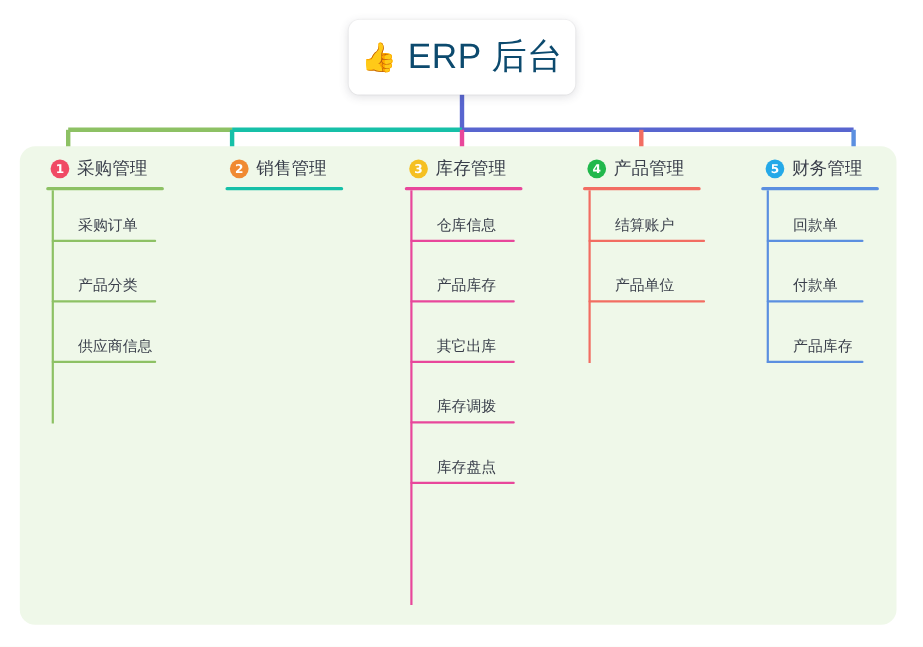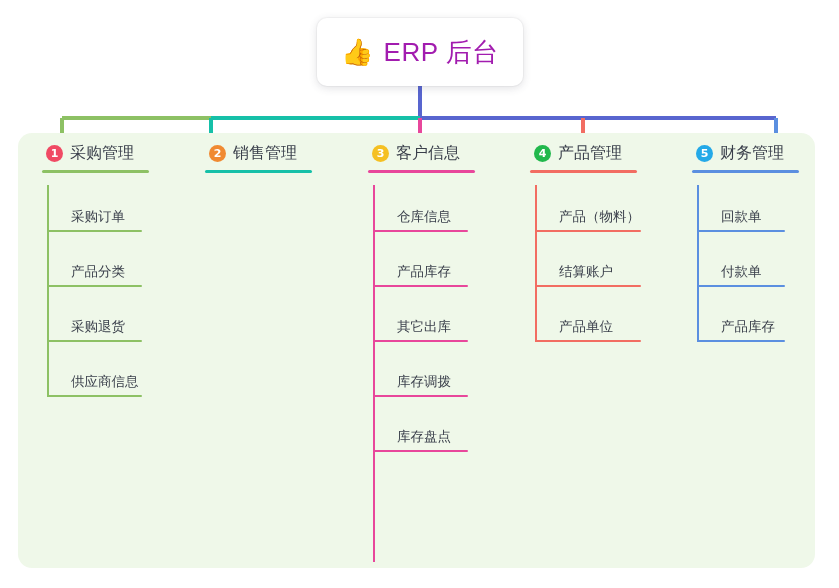--- a/index.html
+++ b/index.html
@@ -19,21 +19,21 @@
     box-shadow:0 2px 9px rgba(60,64,80,0.16),0 0 0 1px rgba(0,0,0,0.03);
     display:flex;align-items:center;justify-content:center;
     box-sizing:border-box;
   }
   .title-inner{display:flex;align-items:center;gap:10px;}
   .thumb-icon{
     font-size:26px;line-height:1;display:inline-block;
     filter:saturate(1.1);
   }
   .title-text{
-    font-size:26px;color:#a21caf;letter-spacing:.5px;white-space:nowrap;
+    font-size:32px;color:#0c4a6e;letter-spacing:.5px;white-space:nowrap;
   }
 
   
   #connectors{position:absolute;left:0;top:0;width:839px;height:588px;pointer-events:none;}
 
   
   .panel{
     position:absolute;left:18px;top:133px;width:797px;height:435px;
     background:#eff8e9;border-radius:14px;
   }
@@ -46,21 +46,21 @@
   }
   .badge{
     width:17px;height:17px;border-radius:50%;
     color:#ffffff;font-size:11px;line-height:17px;text-align:center;
     font-family:"DejaVu Sans",sans-serif;
     flex:none;font-weight:bold;
   }
   .col-title{font-size:16px;color:#3a3f4b;white-space:nowrap;}
   .head-rule{height:3px;border-radius:2px;margin-top:4px;width:107px;}
 
-  .leaves{position:relative;margin-top:12px;}
+  .leaves{position:relative;margin-top:0;}
   .spine{
     position:absolute;left:5px;top:0;width:2px;
   }
   .leaf{
     position:relative;height:55px;box-sizing:border-box;
   }
   .leaf-label{
     position:absolute;left:29px;bottom:14px;
     font-size:13.5px;color:#3a3f4b;white-space:nowrap;
   }
@@ -107,40 +107,36 @@
           <div class="spine" style="background: rgb(141, 193, 100); height: 212px;"></div>
           <div class="leaf">
             <span class="leaf-label">采购订单</span>
             <div class="leaf-rule" style="background: rgb(141, 193, 100); width: 95px;"></div>
           </div>
           <div class="leaf">
             <span class="leaf-label">产品分类</span>
             <div class="leaf-rule" style="background: rgb(141, 193, 100); width: 95px;"></div>
           </div>
           <div class="leaf">
-            <span class="leaf-label">采购退货</span>
-            <div class="leaf-rule" style="background: rgb(141, 193, 100); width: 95px;"></div>
-          </div>
-          <div class="leaf">
             <span class="leaf-label">供应商信息</span>
             <div class="leaf-rule" style="background: rgb(141, 193, 100); width: 95px;"></div>
           </div>
         </div>
       </div>
       <div class="column" style="left: 205px; top: 140px;">
         <div class="col-head">
           <span class="badge" style="background: rgb(240, 138, 50);">2</span>
           <span class="col-title">销售管理</span>
         </div>
         <div class="head-rule" style="background: rgb(22, 192, 168);"></div>
       </div>
       <div class="column" style="left: 368px; top: 140px;">
         <div class="col-head">
           <span class="badge" style="background: rgb(245, 192, 35);">3</span>
-          <span class="col-title">客户信息</span>
+          <span class="col-title">库存管理</span>
         </div>
         <div class="head-rule" style="background: rgb(232, 71, 155);"></div>
         <div class="leaves" style="height: 385px;">
           <div class="spine" style="background: rgb(232, 71, 155); height: 377px;"></div>
           <div class="leaf">
             <span class="leaf-label">仓库信息</span>
             <div class="leaf-rule" style="background: rgb(232, 71, 155); width: 95px;"></div>
           </div>
           <div class="leaf">
             <span class="leaf-label">产品库存</span>
@@ -162,24 +158,20 @@
       </div>
       <div class="column" style="left: 530px; top: 140px;">
         <div class="col-head">
           <span class="badge" style="background: rgb(33, 184, 76);">4</span>
           <span class="col-title">产品管理</span>
         </div>
         <div class="head-rule" style="background: rgb(242, 109, 98);"></div>
         <div class="leaves" style="height: 165px;">
           <div class="spine" style="background: rgb(242, 109, 98); height: 157px;"></div>
           <div class="leaf">
-            <span class="leaf-label">产品（物料）</span>
-            <div class="leaf-rule" style="background: rgb(242, 109, 98); width: 106px;"></div>
-          </div>
-          <div class="leaf">
             <span class="leaf-label">结算账户</span>
             <div class="leaf-rule" style="background: rgb(242, 109, 98); width: 106px;"></div>
           </div>
           <div class="leaf">
             <span class="leaf-label">产品单位</span>
             <div class="leaf-rule" style="background: rgb(242, 109, 98); width: 106px;"></div>
           </div>
         </div>
       </div>
       <div class="column" style="left: 692px; top: 140px;">

